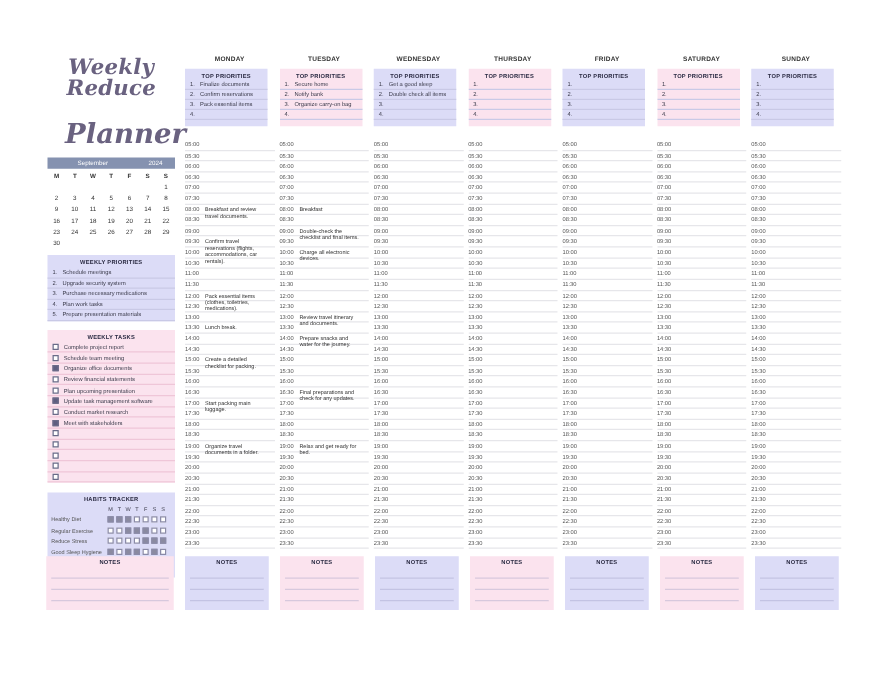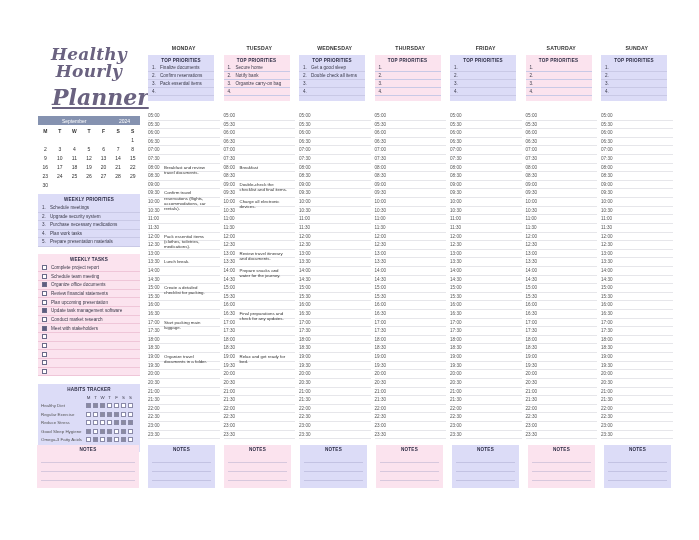--- a/index.html
+++ b/index.html
@@ -2,21 +2,21 @@
 <html><head>
 <meta charset="utf-8">
 <style>
   * { box-sizing: border-box; margin: 0; padding: 0; }
   html, body { width: 699px; height: 540px; background: #ffffff; overflow: hidden; }
   body { font-family: "Liberation Sans", sans-serif; color: #3a3a4a; position: relative; }
 
   .left { position: absolute; left: 38px; top: 40px; width: 102px; }
   .title { font-family: "DejaVu Serif", serif; font-style: italic; color: #6a6280; text-align: center; line-height: 1; }
   .title .l1 { font-size: 17px; font-weight: bold; letter-spacing: 0.2px; margin-top: 6px; }
-  .title .l2 { font-size: 22px; font-weight: bold; margin-top: 6px; margin-bottom: 8px; padding-left: 14px; text-decoration: underline; }
+  .title .l2 { font-size: 22px; font-weight: bold; margin-top: 16px; margin-bottom: 8px; padding-left: 14px; }
 
   .cal { width: 102px; font-size: 5px; }
   .cal-head { background: #8592b0; color: #fff; display: flex; justify-content: space-between; padding: 2px 10px 2px 24px; font-size: 5px; height: 9px; align-items: center; }
   .cal-grid { display: grid; grid-template-columns: repeat(7, 1fr); text-align: center; row-gap: 3px; margin-top: 3px; }
   .cal-grid span { font-size: 5px; color: #333; }
   .cal-grid .dow { font-weight: bold; }
 
   .box { margin-top: 6px; width: 102px; }
   .box-blue { background: #dcdcf7; }
   .box-pink { background: #fbe3ee; }
@@ -50,21 +50,21 @@
   .notes-row { position: absolute; top: 445px; left: 37px; display: flex; gap: 9px; }
   .note { height: 43px; }
   .note .box-title { padding-top: 2px; }
   .note-line { height: 9px; border-bottom: 0.5px solid rgba(150,150,190,0.35); margin: 0 4px; }
 </style>
 </head>
 <body>
 
 <div class="left">
   <div class="title">
-    <div class="l1">Healthy Hourly</div>
+    <div class="l1">Weekly Reduce</div>
     <div class="l2">Planner</div>
   </div>
 
   <div class="cal">
     <div class="cal-head">
       <span>September</span>
       <span>2024</span>
     </div>
     <div class="cal-grid" id="cal-grid">
         <span class="dow">M</span>

